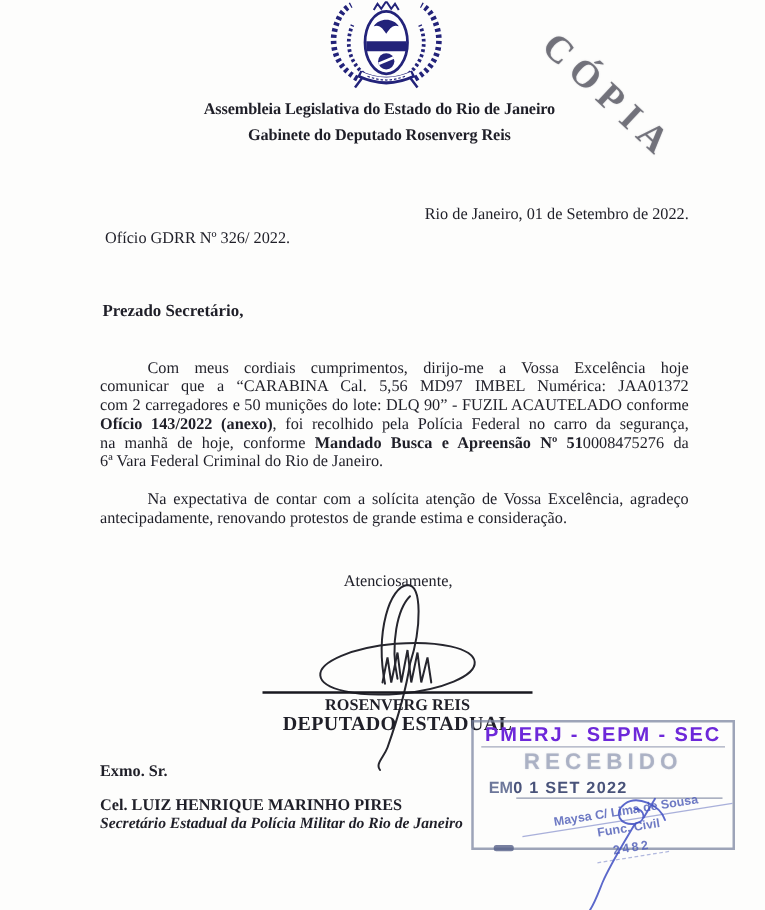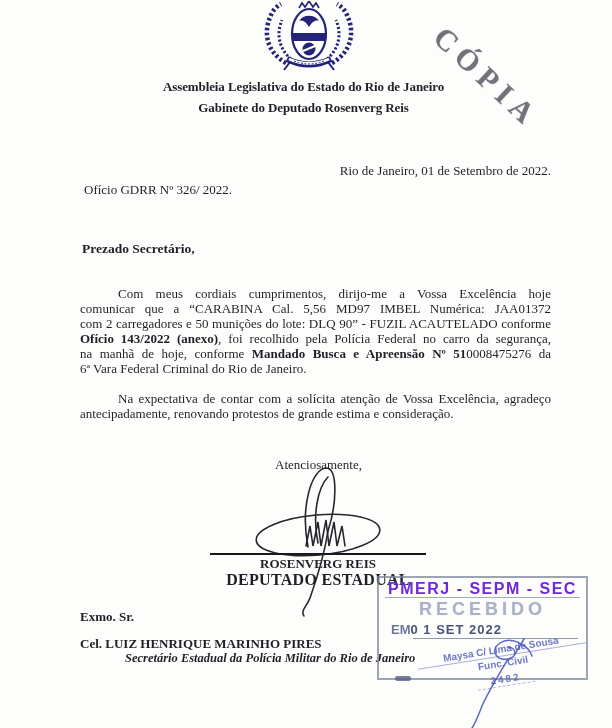--- a/index.html
+++ b/index.html
@@ -40,21 +40,21 @@
   
   .closing{top:457px;left:275px;font-size:13px;}
   .sigline{top:553px;left:210px;width:216px;height:2px;background:#18181f;}
   .signame{top:556px;left:210px;width:216px;text-align:center;font-size:13px;font-weight:bold;}
   .sigtitle{top:571px;left:210px;width:216px;text-align:center;font-size:16px;font-weight:bold;letter-spacing:0.3px;}
 
   
   .addr{left:80px;font-size:13px;font-weight:bold;}
   .a1{top:609px;}
   .a2{top:636px;}
-  .a3{top:651px;font-style:italic;font-size:12.5px;margin-left:45px;}
+  .a3{top:651px;font-style:italic;font-size:12.5px;}
 
   
   .stamp{
     top:576px;left:377px;width:207px;height:100px;
     border:2px solid rgba(124,133,161,0.75);
     font-family:"Liberation Sans",sans-serif;
   }
   .st-org{margin-top:2px;text-align:center;font-size:16px;font-weight:bold;
     letter-spacing:1.5px;color:#6d28d9;}
   .st-org span{border-bottom:1px solid rgba(125,134,162,0.7);padding:0 3px;}

